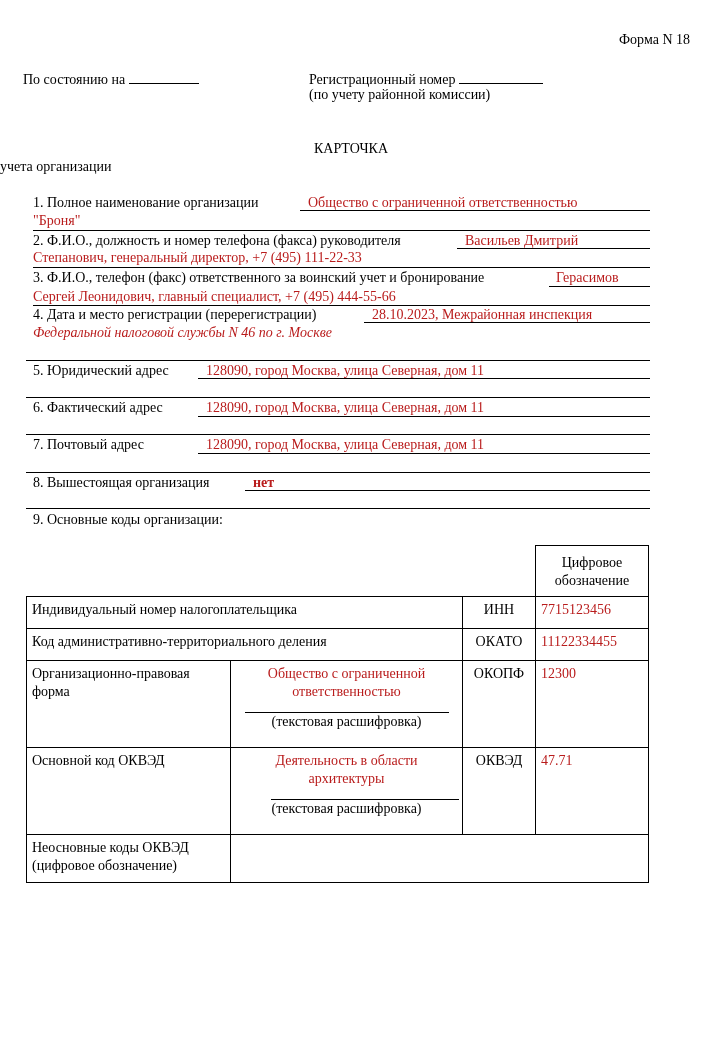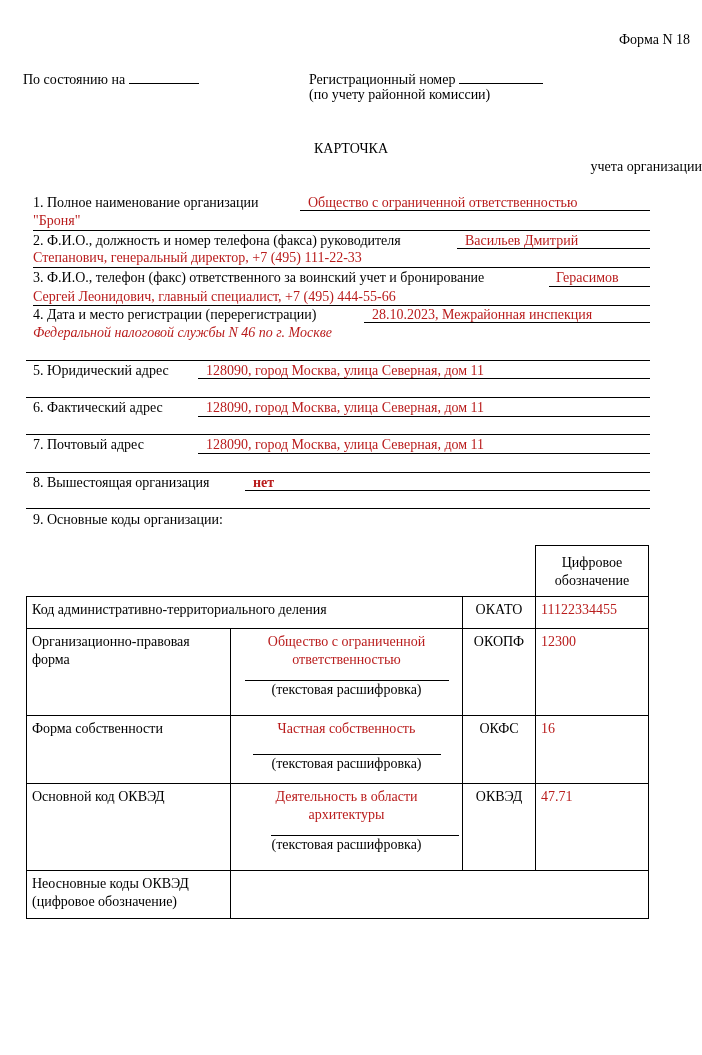--- a/index.html
+++ b/index.html
@@ -25,21 +25,21 @@
   <span>По состоянию на</span>
   <span class="uline" style="width:70px;"></span>
 </div>
 <div class="abs" style="left:309px; top:69px;">
   <span>Регистрационный номер</span>
   <span class="uline" style="width:84px;"></span>
 </div>
 <div class="abs" style="left:309px; top:87px;">(по учету районной комиссии)</div>
 
 <div class="abs" style="left:0; width:702px; text-align:center; top:141px;">КАРТОЧКА</div>
-<div class="abs" style="left:0; width:702px; text-align:right; top:159px;">учета организации</div>
+<div class="abs" style="left:0; width:702px; text-align:left; top:159px;">учета организации</div>
 
 <div class="abs" style="left:33px; top:195px;">1. Полное наименование организации</div>
 <div class="hline" style="left:300px; width:350px; top:210px;"></div>
 <div class="abs red" style="left:308px; top:195px;">Общество с ограниченной ответственностью</div>
 <div class="abs red" style="left:33px; top:213px;">"Броня"</div>
 <div class="hline" style="left:33px; width:617px; top:230px;"></div>
 
 <div class="abs" style="left:33px; top:233px;">2. Ф.И.О., должность и номер телефона (факса) руководителя</div>
 <div class="hline" style="left:457px; width:193px; top:248px;"></div>
 <div class="abs red" style="left:465px; top:233px;">Васильев Дмитрий</div>
@@ -86,43 +86,38 @@
       <col style="width:232px">
       <col style="width:73px">
       <col style="width:113px">
   </colgroup>
   <tbody>
       <tr style="height:51px;">
     <td class="noborder" colspan="3"></td>
     <td class="center" style="vertical-align:middle; padding-top:6px;">Цифровое обозначение</td>
   </tr>
   <tr style="height:32px;">
+    <td colspan="2">Индивидуальный номер налогоплательщика</td>
+    <td class="center">ИНН</td>
+    <td class="red">7715123456</td>
+  </tr>
+  <tr style="height:32px;">
     <td colspan="2">Код административно-территориального деления</td>
     <td class="center">ОКАТО</td>
     <td class="red">11122334455</td>
   </tr>
   <tr style="height:87px;">
     <td style="padding-right:10px;">Организационно-правовая форма</td>
     <td class="center" style="padding:4px 14px;">
       <span class="sub red" style="padding:0 10px;">Общество с ограниченной ответственностью</span>
       <div class="subline" style="width:204px; margin-top:11px;"></div>
       <span class="sub">(текстовая расшифровка)</span>
     </td>
     <td class="center">ОКОПФ</td>
     <td class="red">12300</td>
-  </tr>
-  <tr style="height:68px;">
-    <td>Форма собственности</td>
-    <td class="center">
-      <span class="sub red">Частная собственность</span>
-      <div class="subline" style="width:188px; margin-top:16px;"></div>
-      <span class="sub">(текстовая расшифровка)</span>
-    </td>
-    <td class="center">ОКФС</td>
-    <td class="red">16</td>
   </tr>
   <tr style="height:87px;">
     <td>Основной код ОКВЭД</td>
     <td class="center" style="padding:4px 40px;">
       <span class="sub red">Деятельность в области архитектуры</span>
       <div class="subline" style="width:188px; margin-top:11px;"></div>
       <span class="sub">(текстовая расшифровка)</span>
     </td>
     <td class="center">ОКВЭД</td>
     <td class="red">47.71</td>

